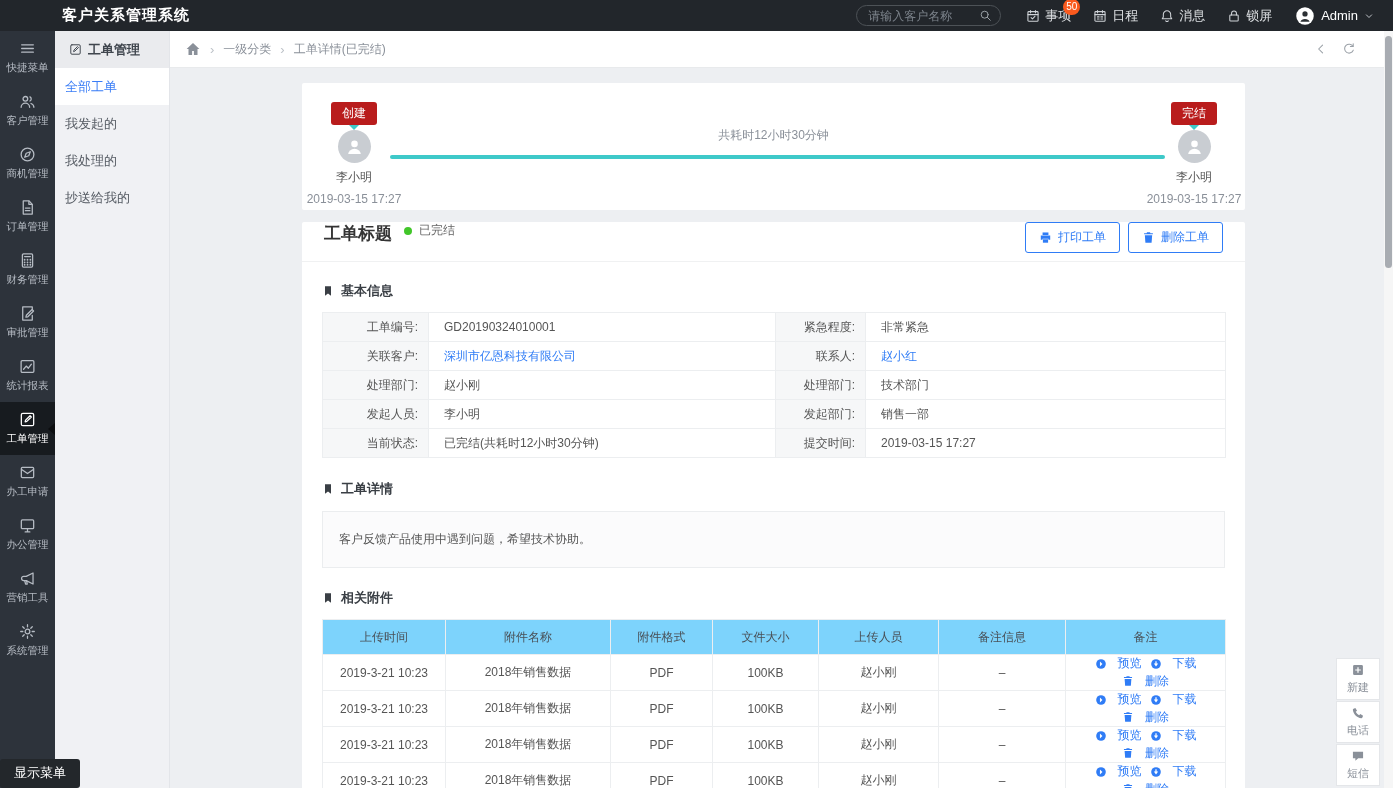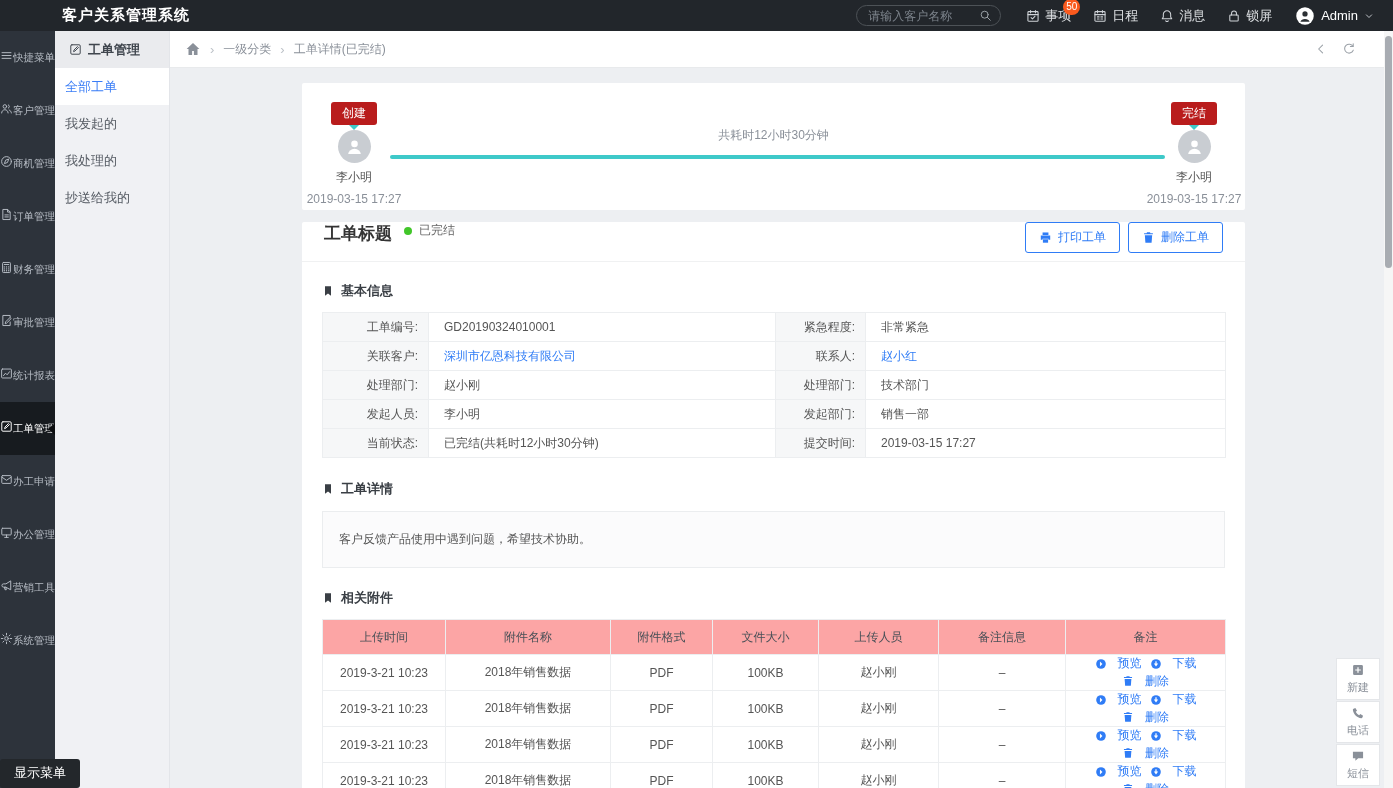--- a/index.html
+++ b/index.html
@@ -19,21 +19,21 @@
   .tb-search .icn { position:absolute; right:8px; width:13px; height:13px; color:#9aa1a8; }
   .tb-item { display:flex; align-items:center; margin:0 11px; font-size:13px; color:#dde0e3; cursor:pointer; position:relative; }
   .tb-item .icn { width:14px; height:14px; margin-right:5px; color:#cfd3d8; }
   .tb-badge { position:absolute; top:-8px; left:100%; margin-left:-8px; background:#fa5a1e; color:#fff; font-size:10px; min-width:16px; height:16px; border-radius:8px; display:flex; align-items:center; justify-content:center; padding:0 3px; }
   .tb-user { display:flex; align-items:center; margin-left:12px; margin-right:8px; font-size:13px; color:#fff; cursor:pointer; }
   .tb-user .avatar { width:20px; height:20px; margin-right:6px; }
   .tb-user .chev { width:12px; height:12px; margin-left:5px; color:#cfd3d8; }
 
   
   .sidebar { position:absolute; top:31px; left:0; bottom:0; width:55px; background:#2d333b; z-index:20; }
-  .side-item { height:53px; display:flex; flex-direction:row; align-items:center; justify-content:center; color:#b6bcc4; cursor:pointer; position:relative; }
+  .side-item { height:53px; display:flex; flex-direction:column; align-items:center; justify-content:center; color:#b6bcc4; cursor:pointer; position:relative; }
   .side-item .icn { width:17px; height:17px; margin-bottom:4px; }
   .side-item .lbl { font-size:10.5px; white-space:nowrap; }
   .side-item.active { background:#171b1f; color:#fff; }
   .side-item.active::after { content:""; position:absolute; right:0; top:50%; margin-top:-6px; border-top:6px solid transparent; border-bottom:6px solid transparent; border-right:7px solid #0c0e10; }
   .show-menu { position:absolute; left:0; bottom:0; background:#23272b; color:#fff; font-size:13px; padding:5px 14px 6px; border-radius:3px; z-index:40; cursor:pointer; }
 
   
   .submenu { position:absolute; top:31px; left:55px; bottom:0; width:115px; background:#f0f1f4; border-right:1px solid #e3e5e9; z-index:15; }
   .submenu-header { height:37px; display:flex; align-items:center; padding-left:14px; background:#eaebee; font-size:13px; font-weight:bold; color:#40464e; }
   .submenu-header .icn { width:13px; height:13px; margin-right:6px; color:#40464e; }
@@ -86,21 +86,21 @@
   table { border-collapse:collapse; table-layout:fixed; }
   .info-table { margin-top:12px; width:903px; }
   .info-table td { border:1px solid #eceef0; height:29px; font-size:12px; color:#555; }
   .info-table td.lbl { background:#f6f7f8; text-align:right; padding-right:10px; }
   .info-table td.val { padding-left:15px; }
   a.link { color:#2f7cf6; text-decoration:none; cursor:pointer; }
 
   .detail-box { margin-top:13px; width:903px; border:1px solid #ebedef; background:#fbfbfc; padding:19px 16px; font-size:12px; color:#555; }
 
   .att-table { margin-top:12px; width:903px; text-align:center; }
-  .att-table th { background:#fca5a5; border:1px solid #eceef0; height:35px; font-size:12px; color:#495057; font-weight:normal; }
+  .att-table th { background:#7dd3fc; border:1px solid #eceef0; height:35px; font-size:12px; color:#495057; font-weight:normal; }
   .att-table td { border:1px solid #eceef0; height:36px; font-size:12px; color:#555; }
   .act { color:#2f7cf6; display:inline-flex; align-items:center; gap:11px; margin:0 4px; cursor:pointer; }
   .act .icn { width:12px; height:12px; }
 
   
   .fab-stack { position:absolute; right:13px; bottom:2px; display:flex; flex-direction:column; gap:1px; z-index:25; }
   .fab { width:44px; height:42px; background:#fff; border:1px solid #e4e6e9; display:flex; flex-direction:column; align-items:center; justify-content:center; gap:3px; cursor:pointer; }
   .fab .icn { width:14px; height:14px; color:#8a9099; }
   .fab .lbl { font-size:11px; color:#8a9099; }
 

